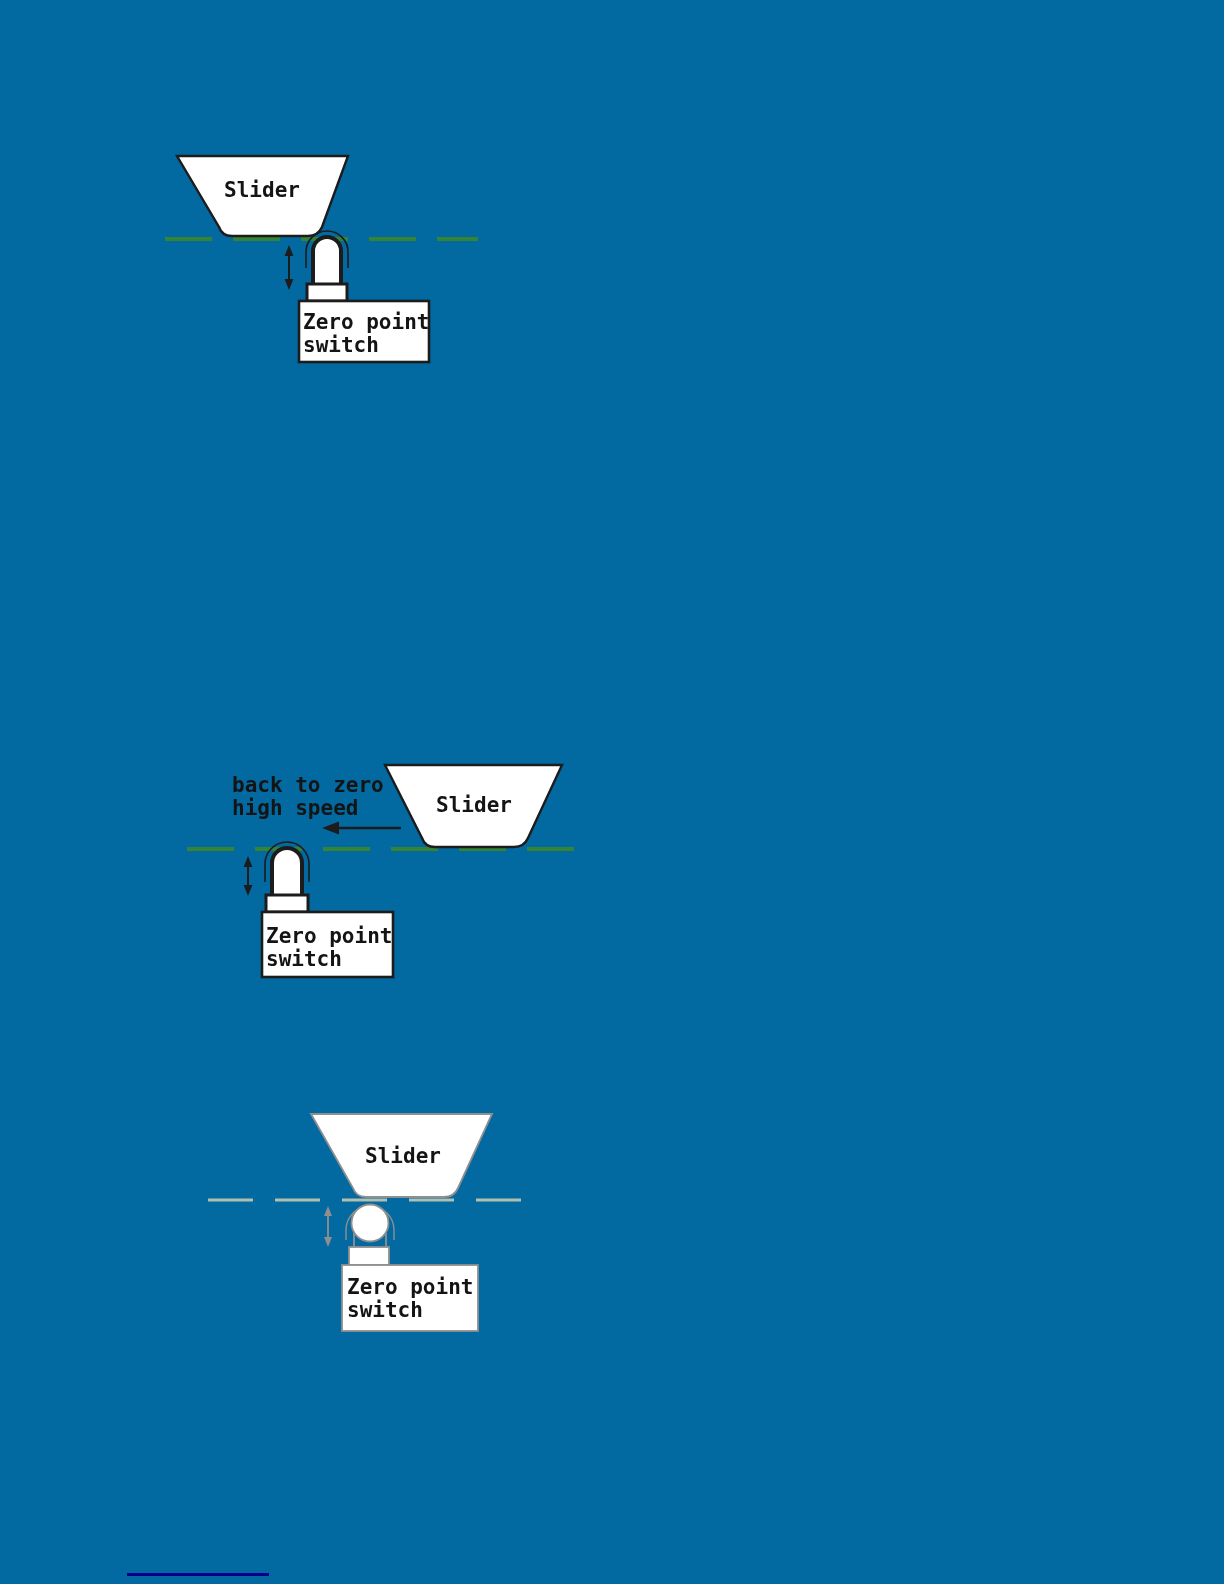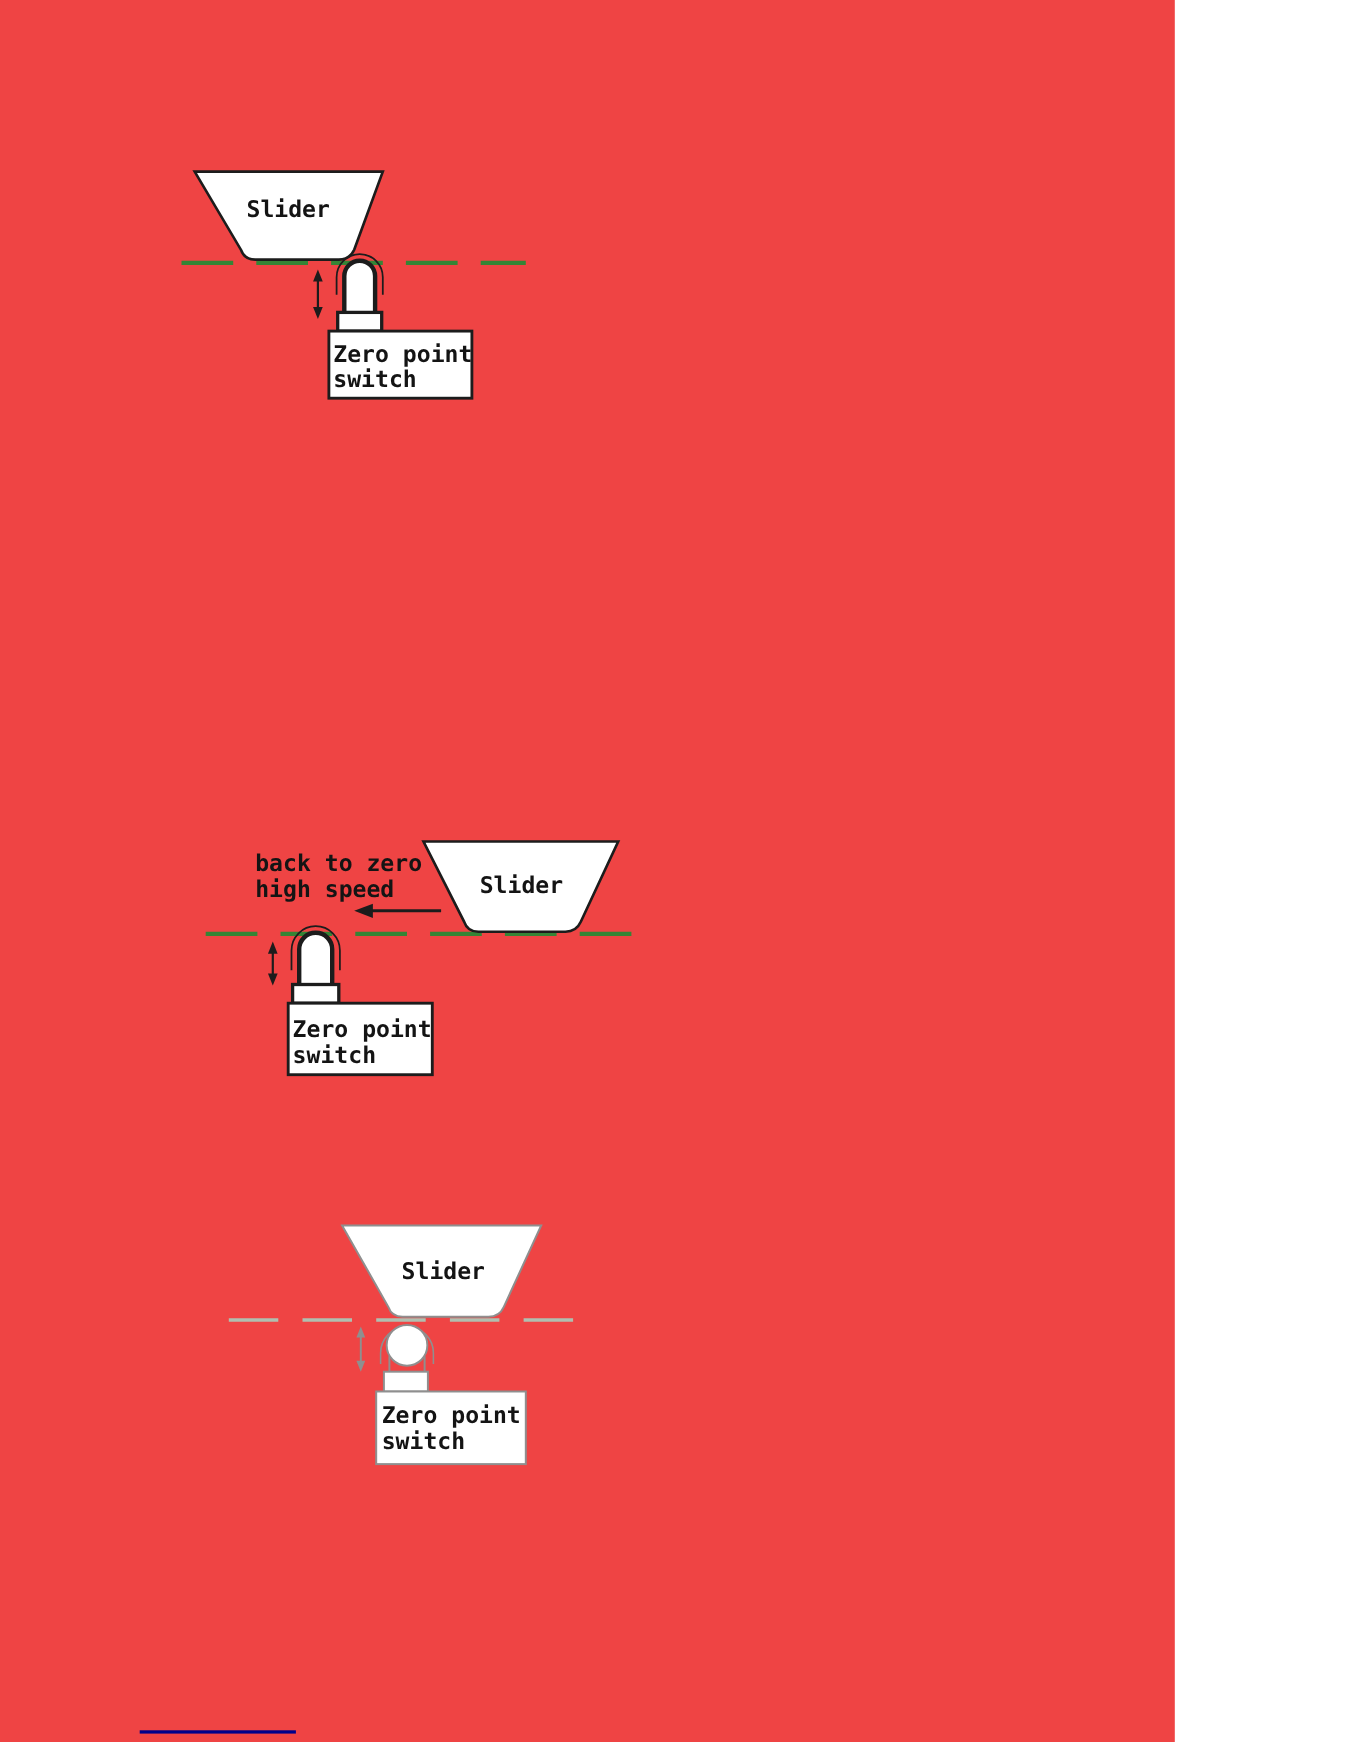--- a/index.html
+++ b/index.html
@@ -1,20 +1,20 @@
 <!DOCTYPE html>
 <html><head>
 <meta charset="utf-8">
 <style>
   html, body { margin: 0; padding: 0; background: #ffffff; }
   .page {
     position: relative;
-    width: 1068px;
+    width: 1224px;
     height: 1584px;
-    background: #ef4444;
+    background: #0369a1;
     overflow: hidden;
     font-family: "DejaVu Sans Mono", "Liberation Mono", monospace;
   }
   .fig { position: absolute; }
   #fig1 { left: 140px; top: 140px; }
   #fig2 { left: 180px; top: 748px; }
   #fig3 { left: 190px; top: 1095px; }
 
   .ink        { stroke: #1c1c1c; fill: none; }
   .ink-fill   { stroke: #1c1c1c; fill: #ffffff; }

